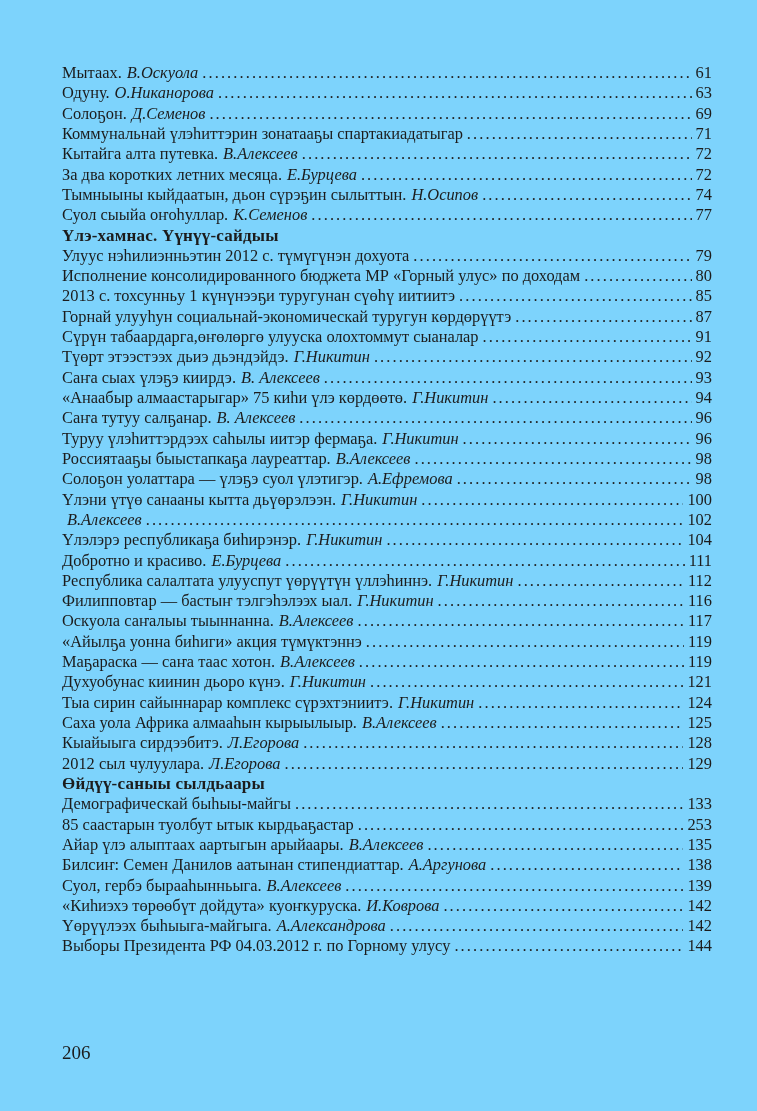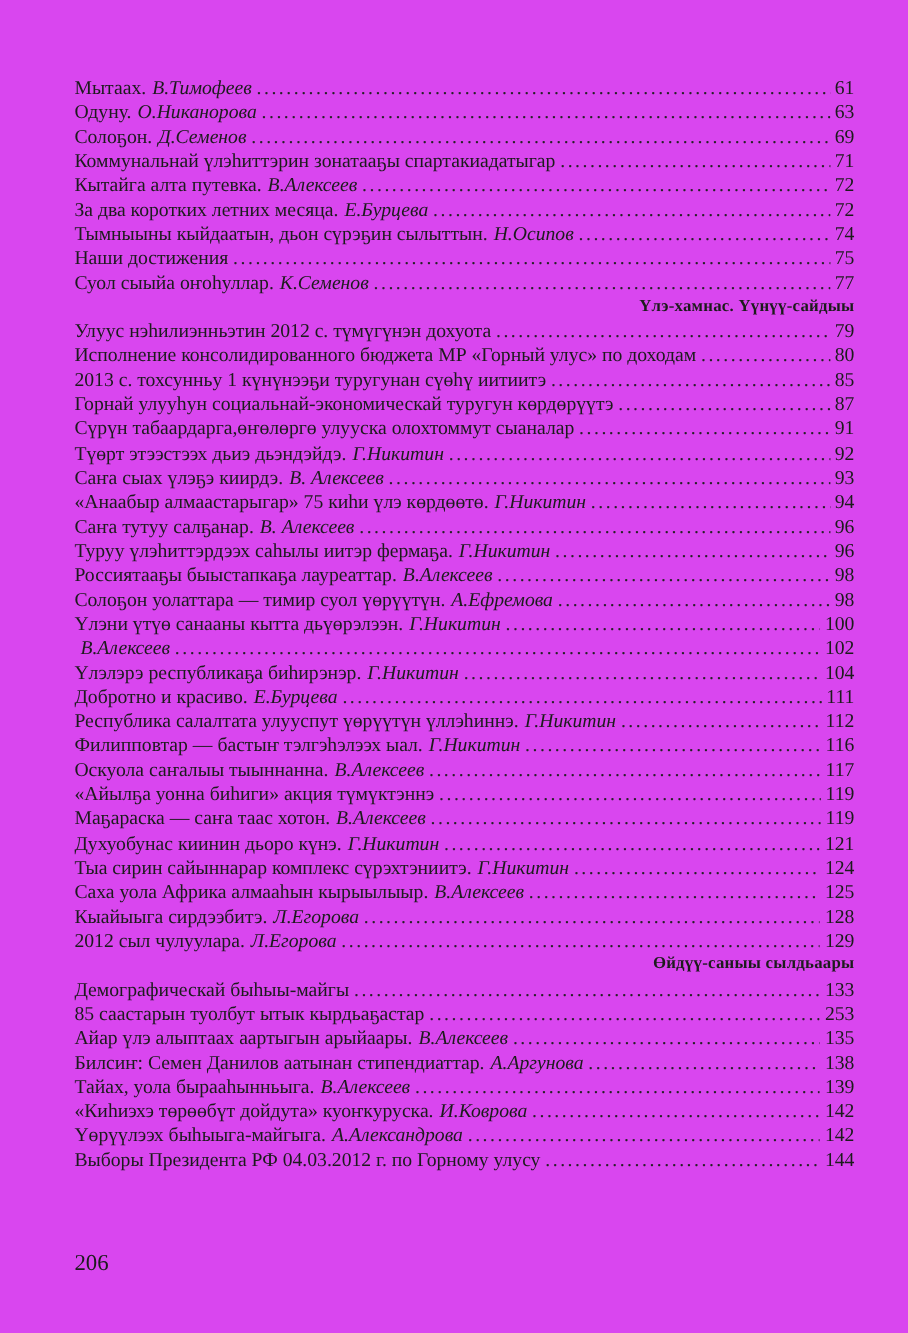--- a/index.html
+++ b/index.html
@@ -5,36 +5,36 @@
   html, body {
     margin: 0;
     padding: 0;
     background: #e8e8e8;
   }
   .page {
     position: relative;
     width: 757px;
     height: 1111px;
     margin: 0 auto;
-    background: #d946ef;
+    background: #7dd3fc;
     color: #1c1c1c;
     font-family: "Liberation Serif", "DejaVu Serif", serif;
     overflow: hidden;
   }
   .toc {
     position: absolute;
     left: 62px;
     top: 63px;
     width: 650px;
   }
   .toc-heading {
-    font-size: 14px;
+    font-size: 17px;
     line-height: 20.32px;
     font-weight: 700;
-    text-align: right;
+    text-align: left;
     letter-spacing: 0.2px;
     white-space: nowrap;
   }
   .toc-row {
     display: flex;
     align-items: baseline;
     font-size: 16.4px;
     line-height: 20.32px;
     white-space: nowrap;
   }
@@ -73,21 +73,21 @@
   }
 </style>
 </head>
 <body>
 
 <div class="page">
 
   <div class="toc" id="toc">
       <div class="toc-row">
     <span class="toc-title">Мытаах.</span>
-    <span class="toc-author">В.Тимофеев</span>
+    <span class="toc-author">В.Оскуола</span>
     <span class="leader"></span>
     <span class="toc-page">61</span>
   </div>
       <div class="toc-row">
     <span class="toc-title">Одуну.</span>
     <span class="toc-author">О.Никанорова</span>
     <span class="leader"></span>
     <span class="toc-page">63</span>
   </div>
       <div class="toc-row">
@@ -114,26 +114,20 @@
     <span class="leader"></span>
     <span class="toc-page">72</span>
   </div>
       <div class="toc-row">
     <span class="toc-title">Тымныыны кыйдаатын, дьон сүрэҕин сылыттын.</span>
     <span class="toc-author">Н.Осипов</span>
     <span class="leader"></span>
     <span class="toc-page">74</span>
   </div>
       <div class="toc-row">
-    <span class="toc-title">Наши достижения</span>
-
-    <span class="leader"></span>
-    <span class="toc-page">75</span>
-  </div>
-      <div class="toc-row">
     <span class="toc-title">Суол сыыйа оҥоһуллар.</span>
     <span class="toc-author">К.Семенов</span>
     <span class="leader"></span>
     <span class="toc-page">77</span>
   </div>
       <div class="toc-heading">Үлэ-хамнас. Үүнүү-сайдыы</div>
       <div class="toc-row">
     <span class="toc-title">Улуус нэһилиэнньэтин 2012 с. түмүгүнэн дохуота</span>
 
     <span class="leader"></span>
@@ -193,21 +187,21 @@
     <span class="leader"></span>
     <span class="toc-page">96</span>
   </div>
       <div class="toc-row">
     <span class="toc-title">Россиятааҕы быыстапкаҕа лауреаттар.</span>
     <span class="toc-author">В.Алексеев</span>
     <span class="leader"></span>
     <span class="toc-page">98</span>
   </div>
       <div class="toc-row">
-    <span class="toc-title">Солоҕон уолаттара — тимир суол үөрүүтүн.</span>
+    <span class="toc-title">Солоҕон уолаттара — үлэҕэ суол үлэтигэр.</span>
     <span class="toc-author">А.Ефремова</span>
     <span class="leader"></span>
     <span class="toc-page">98</span>
   </div>
       <div class="toc-row">
     <span class="toc-title">Үлэни үтүө санааны кытта дьүөрэлээн.</span>
     <span class="toc-author">Г.Никитин</span>
     <span class="leader"></span>
     <span class="toc-page">100</span>
   </div>
@@ -307,21 +301,21 @@
     <span class="leader"></span>
     <span class="toc-page">135</span>
   </div>
       <div class="toc-row">
     <span class="toc-title">Билсиҥ: Семен Данилов аатынан стипендиаттар.</span>
     <span class="toc-author">А.Аргунова</span>
     <span class="leader"></span>
     <span class="toc-page">138</span>
   </div>
       <div class="toc-row">
-    <span class="toc-title">Тайах, уола бырааһынньыга.</span>
+    <span class="toc-title">Суол, гербэ бырааһынньыга.</span>
     <span class="toc-author">В.Алексеев</span>
     <span class="leader"></span>
     <span class="toc-page">139</span>
   </div>
       <div class="toc-row">
     <span class="toc-title">«Киһиэхэ төрөөбүт дойдута» куоҥкуруска.</span>
     <span class="toc-author">И.Коврова</span>
     <span class="leader"></span>
     <span class="toc-page">142</span>
   </div>

